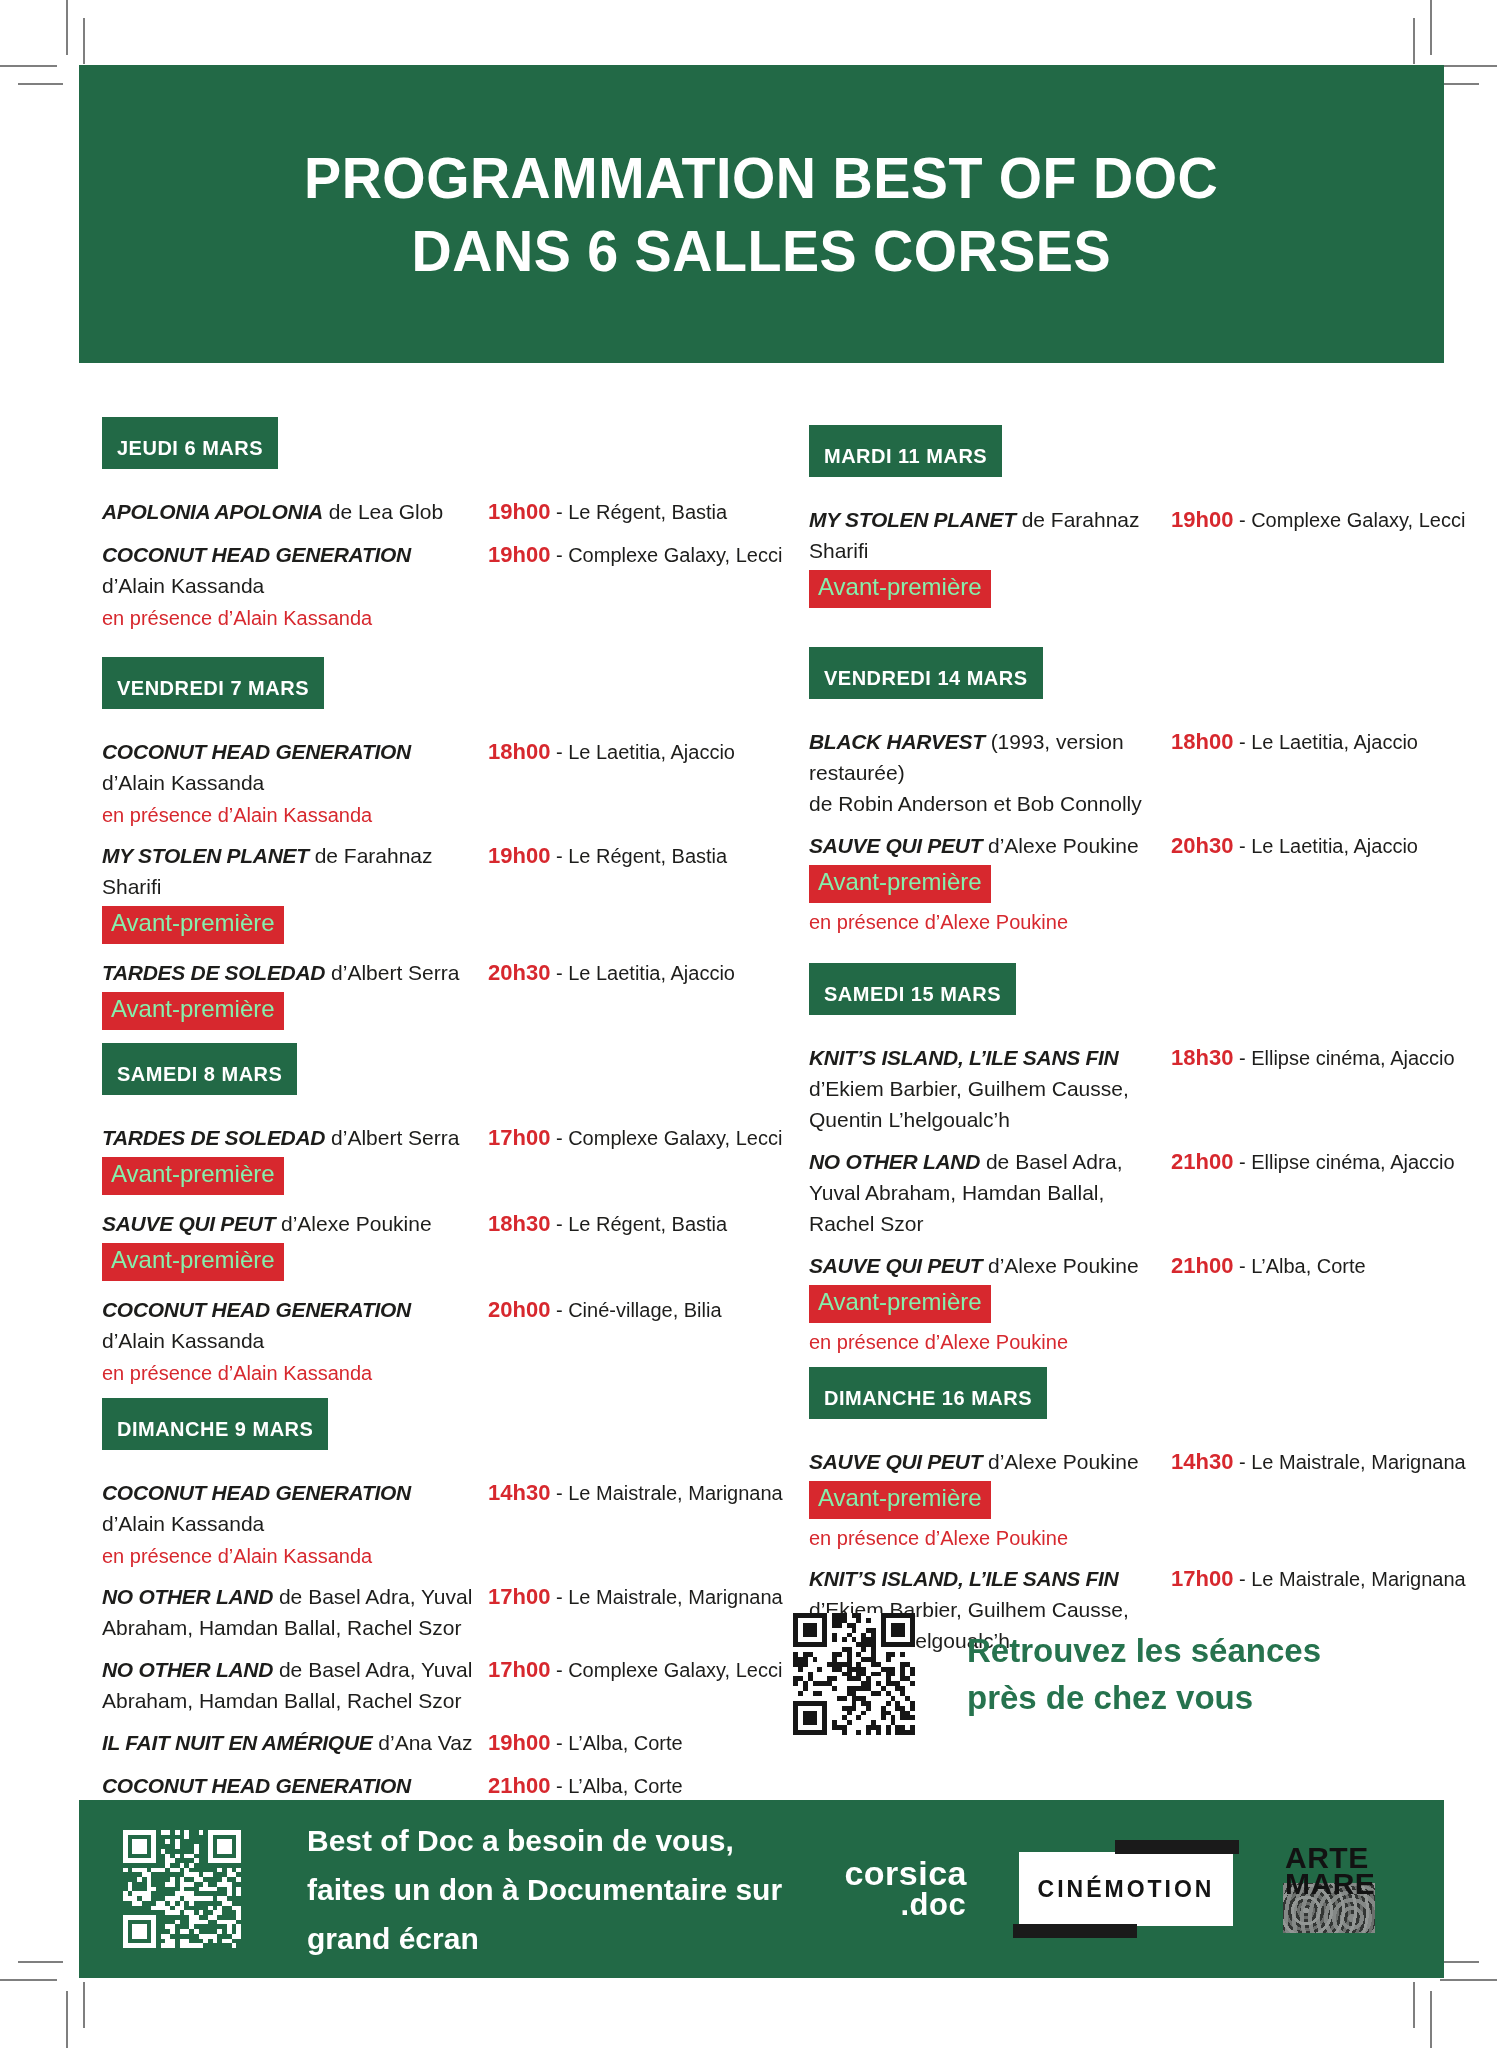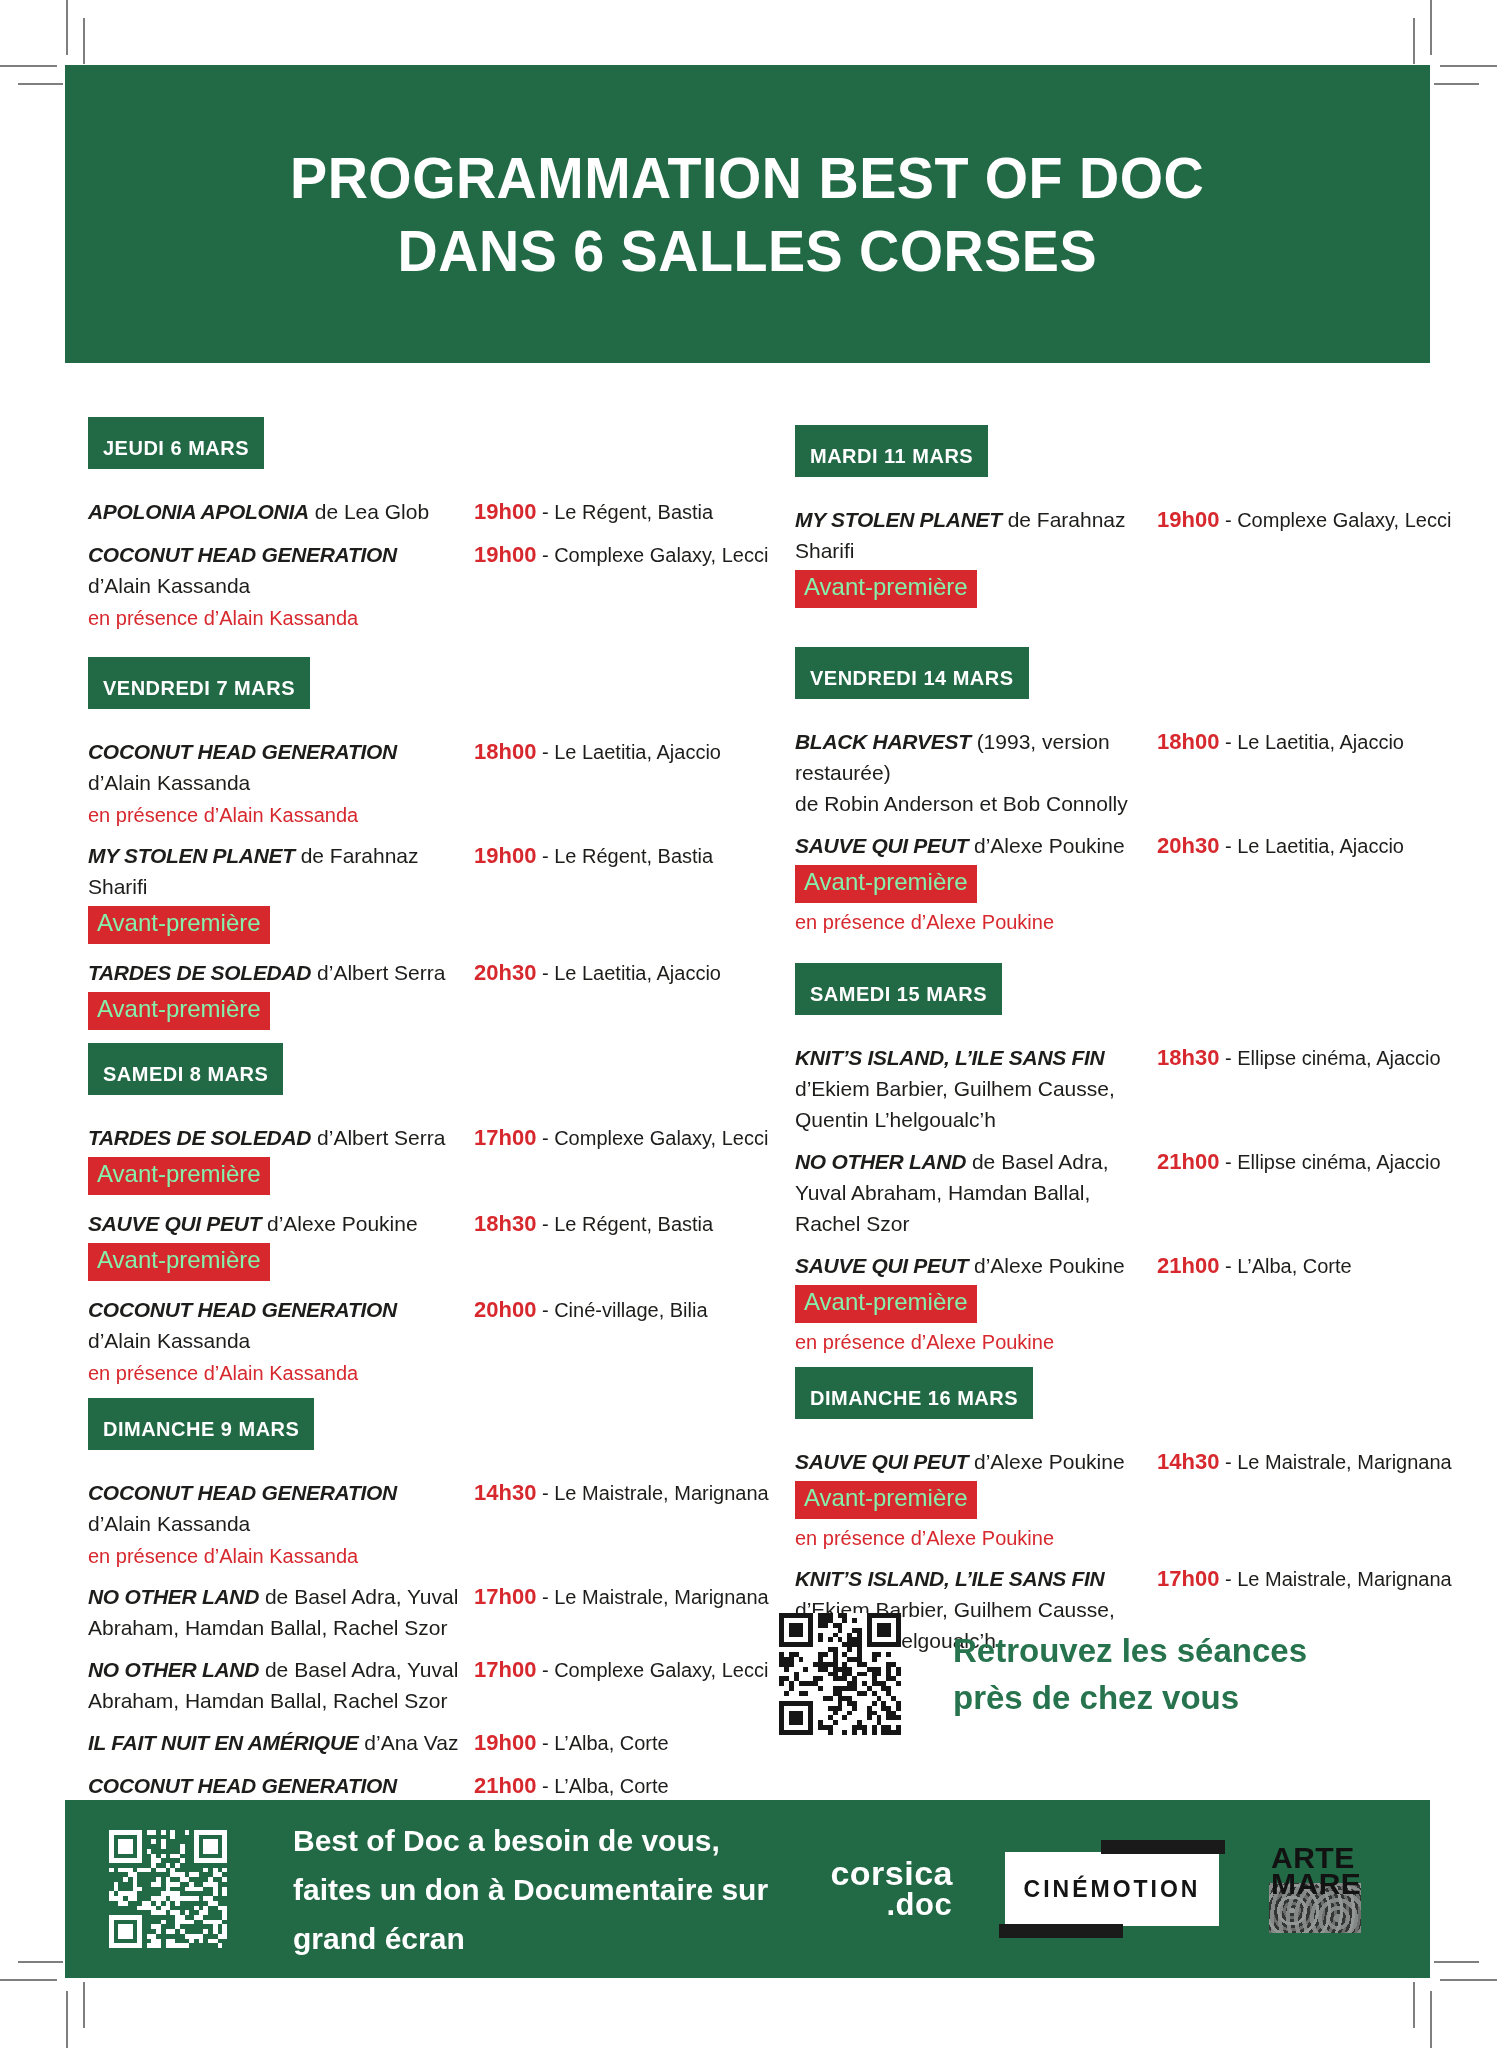--- a/index.html
+++ b/index.html
@@ -1,19 +1,19 @@
 <!DOCTYPE html>
 <html style="--green: #226946; --red: #D7282E; --dark: #1D1D1B; --promo: #26734E;"><head>
 <meta charset="utf-8">
 <style>
   html,body{margin:0;padding:0;background:#fff;}
   .canvas{position:relative;width:1497px;height:2048px;background:#ffffff;overflow:hidden;
           font-family:"Liberation Sans",sans-serif;}
   .cm{position:absolute;background:#7f7f7f;}
-  .sheet{position:absolute;left:65px;top:65px;width:1365px;height:1913px;background:#fff;}
+  .sheet{position:absolute;left:79px;top:65px;width:1365px;height:1913px;background:#fff;}
 
   
   .header{position:absolute;left:0;top:0;width:100%;height:298px;background:var(--green);
           color:#fff;display:flex;flex-direction:column;justify-content:center;align-items:center;}
   .header .t{font-size:58px;font-weight:700;line-height:73px;letter-spacing:.5px;transform:scaleX(.96);}
 
   
   .col{position:absolute;}
   .col-left{left:23px;top:352px;width:655px;}
   .col-right{left:730px;top:360px;width:660px;}

